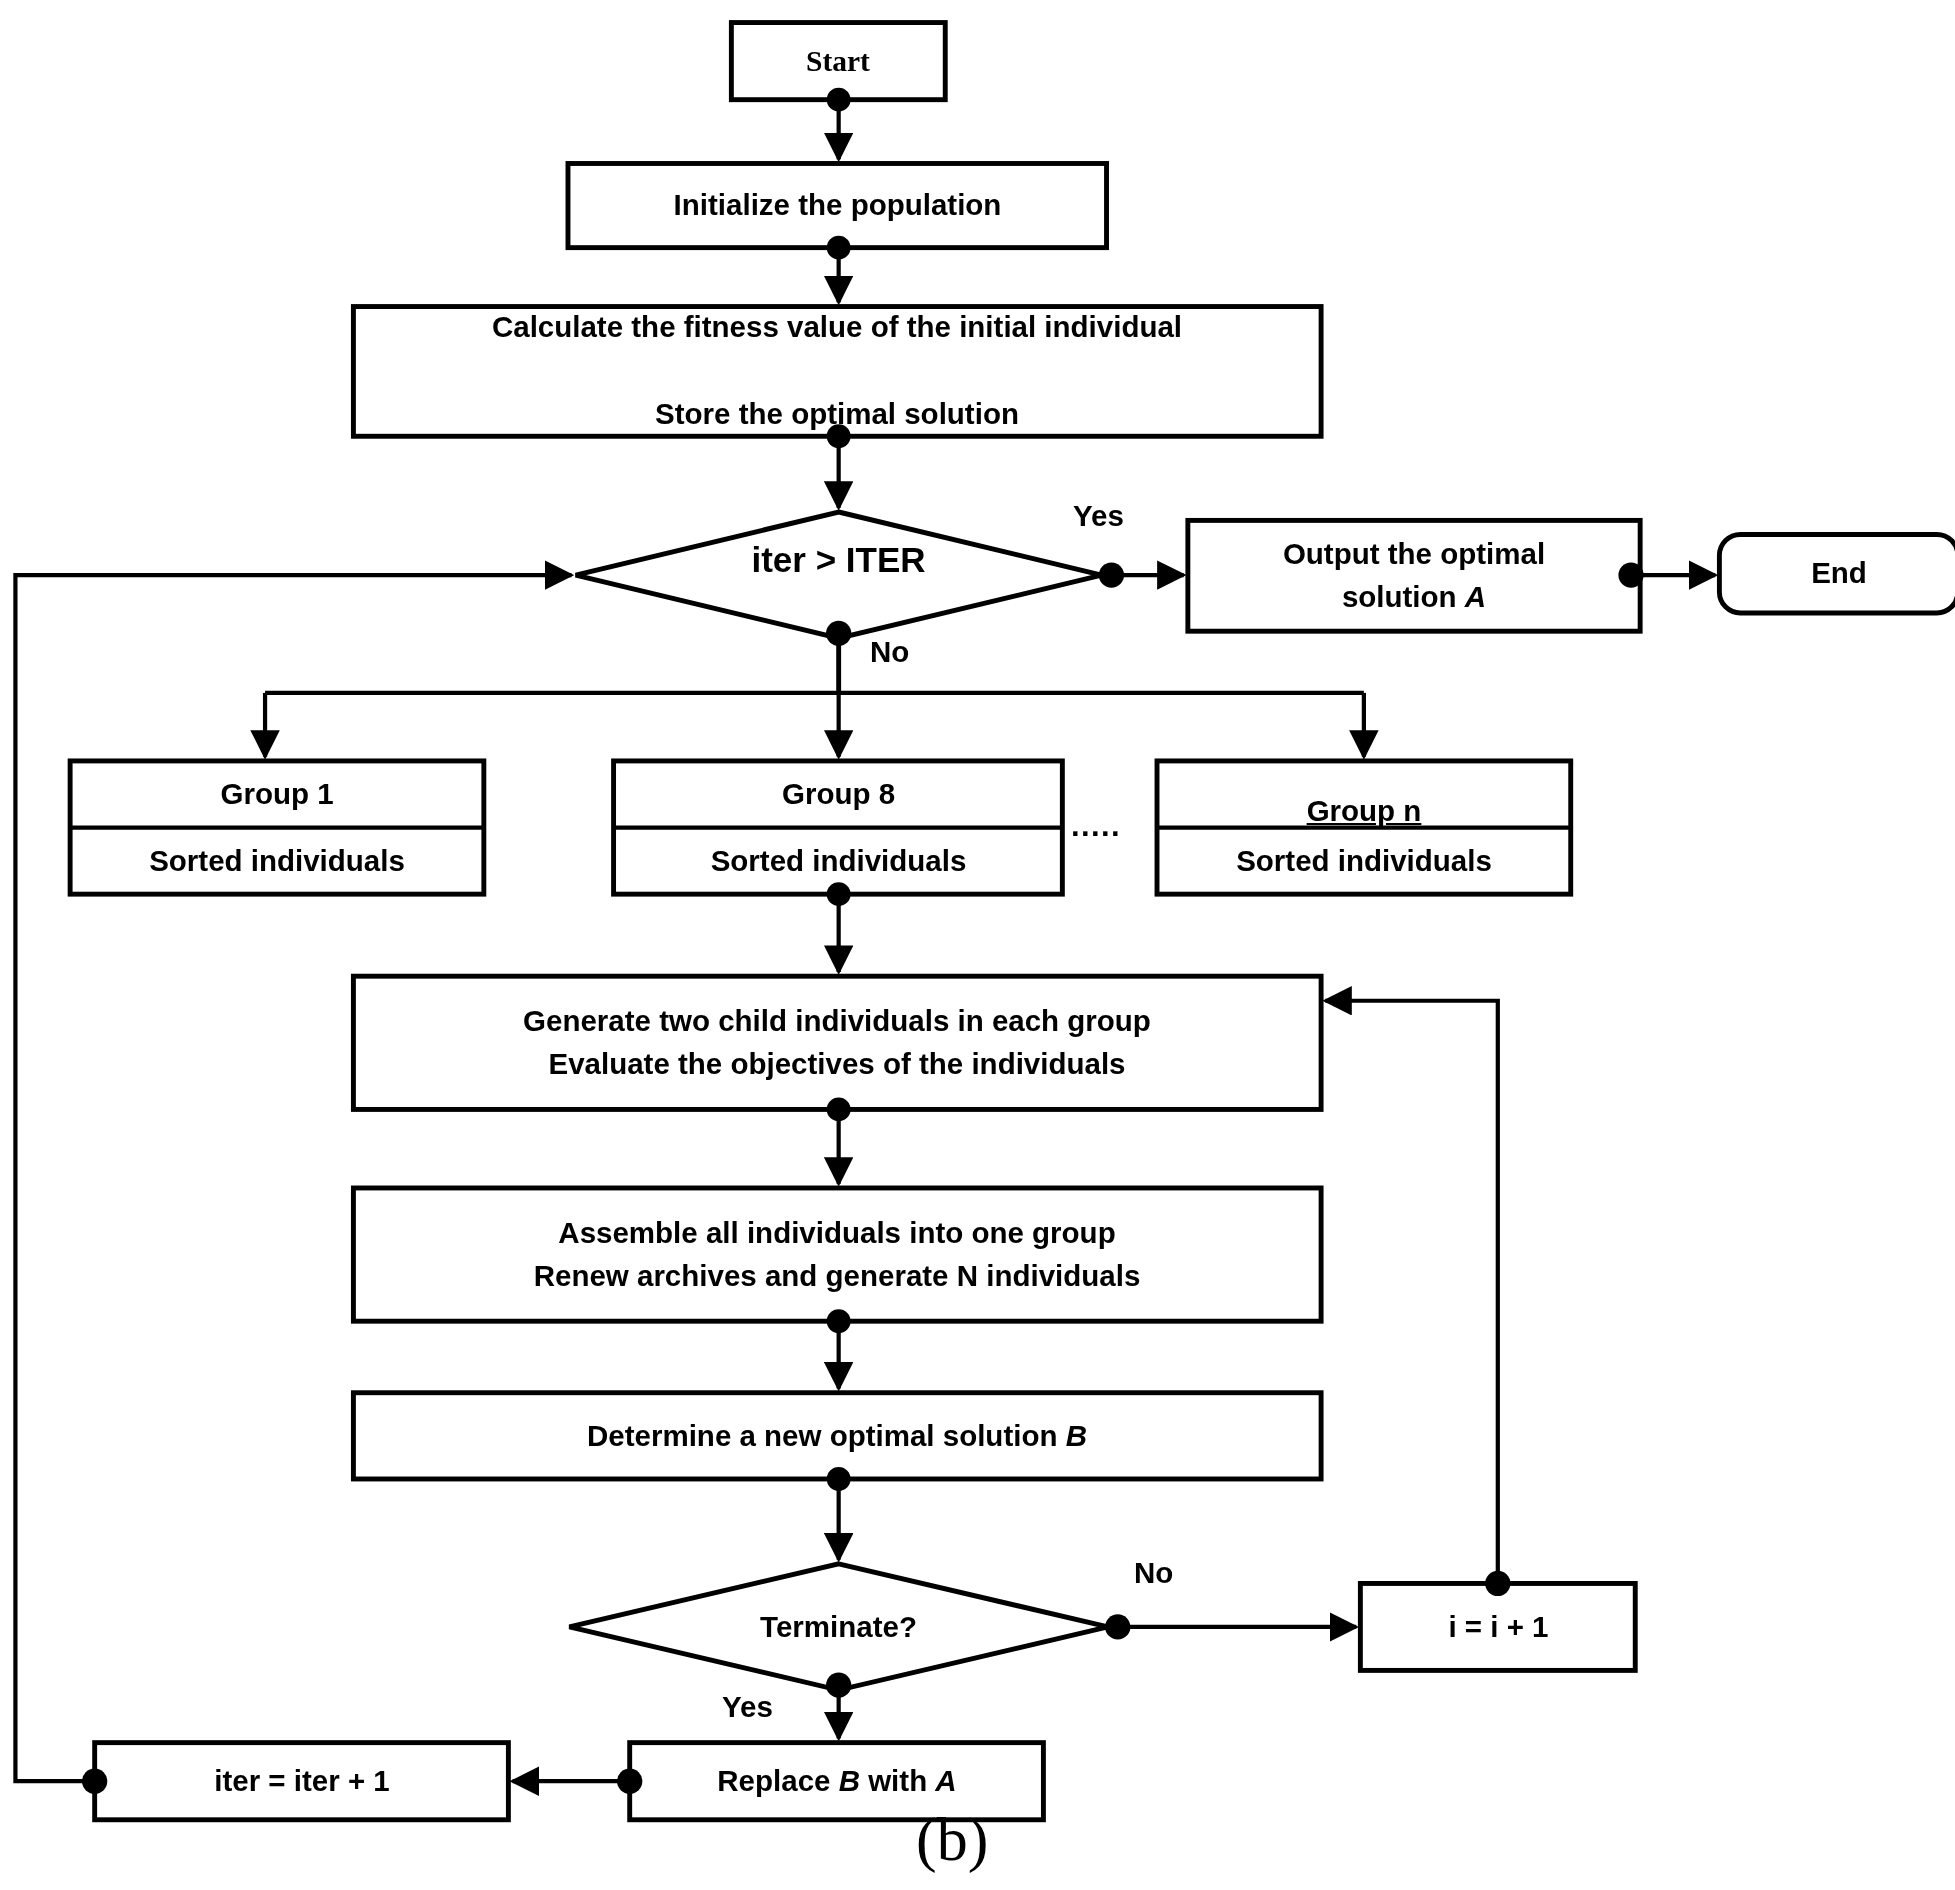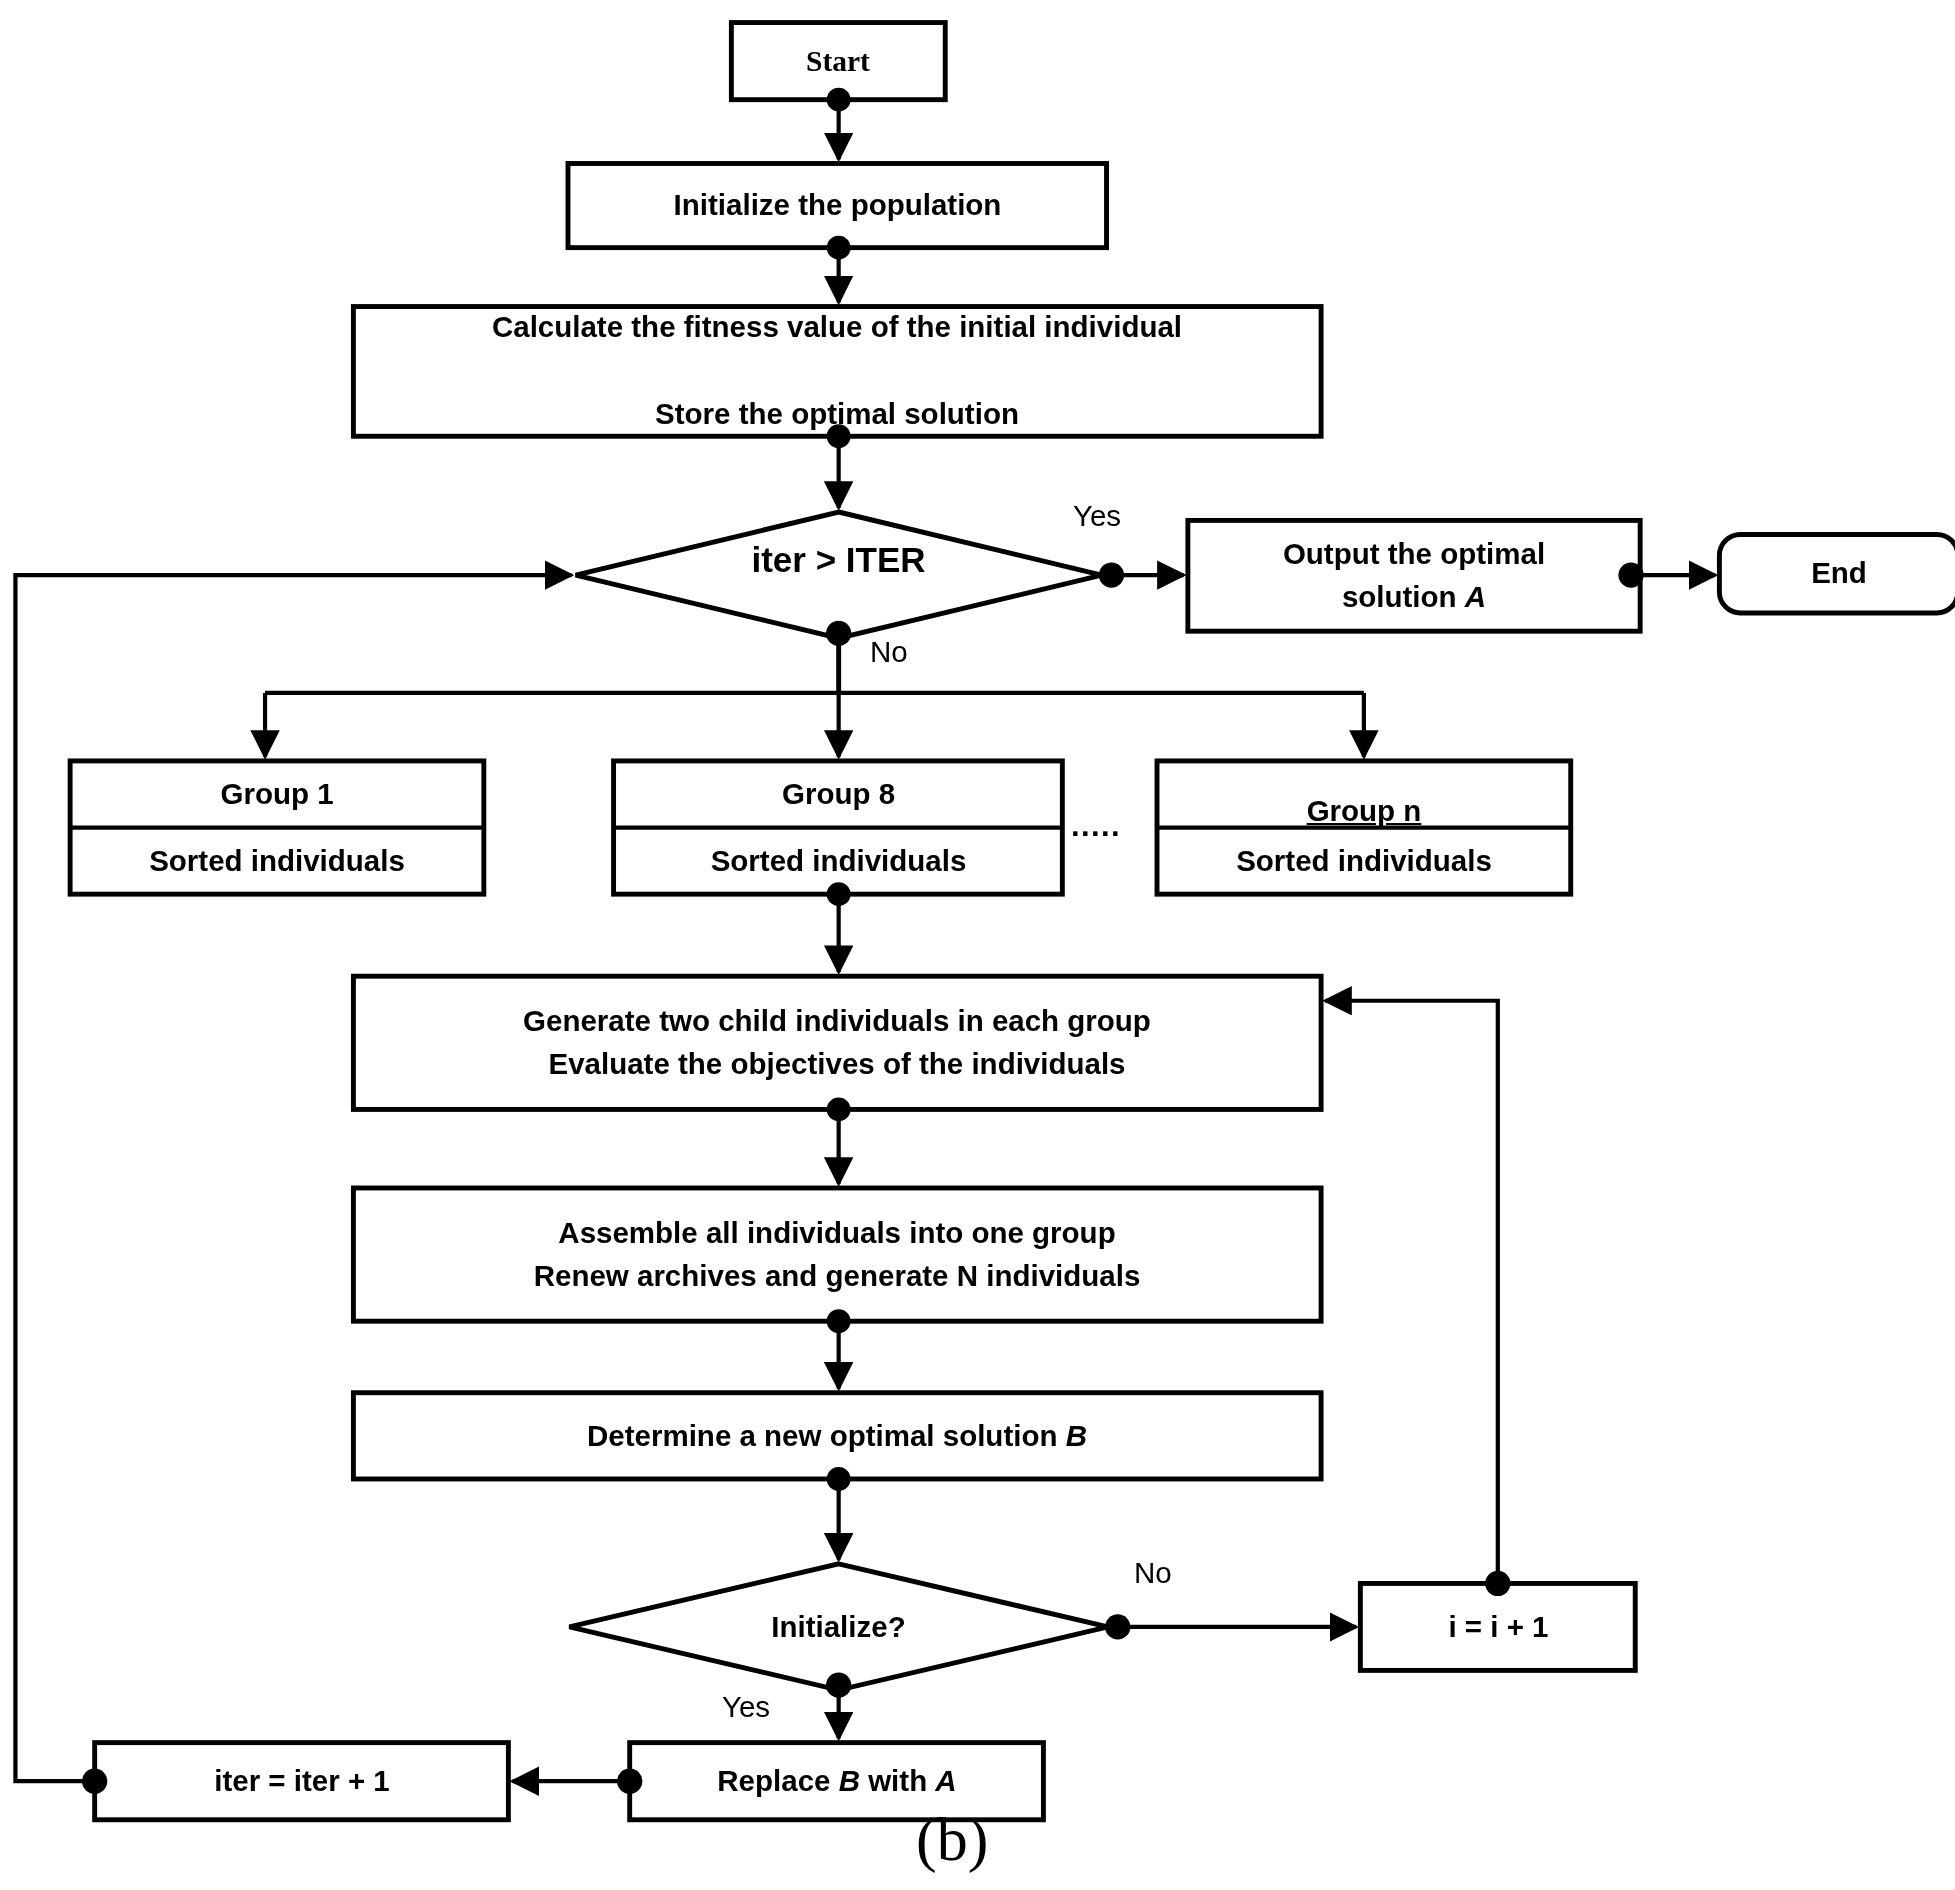--- a/index.html
+++ b/index.html
@@ -18,21 +18,21 @@
     color:#000;
     line-height:1.45;
     pointer-events:none;
     white-space:nowrap;
   }
   .nodeText .ln{display:block;}
   .it{font-style:italic;}
   .lbl{
     position:absolute;
     font-family:"Liberation Sans",sans-serif;
-    font-weight:normal;
+    font-weight:bold;
     color:#000;
     white-space:nowrap;
   }
   .caption{
     position:absolute;
     font-family:"Liberation Serif",serif;
     font-weight:normal;
     color:#000;
     white-space:nowrap;
   }
@@ -178,21 +178,21 @@
 
   <div class="nodeText" style="left:353px;top:1188px;width:968px;height:133px;font-size:29.5px;">
     <span class="ln">Assemble  all individuals into one group</span>
     <span class="ln">Renew  archives and generate N individuals</span>
   </div>
 
   <div class="nodeText" style="left:353px;top:1393px;width:968px;height:86px;font-size:29.5px;">
     <span class="ln"><span>Determine a new optimal solution </span><span class="it">B</span></span>
   </div>
 
-  <div class="nodeText" style="left:663px;top:1603px;width:351px;height:49px;font-size:29.5px;">Initialize?</div>
+  <div class="nodeText" style="left:663px;top:1603px;width:351px;height:49px;font-size:29.5px;">Terminate?</div>
 
   <div class="nodeText" style="left:1361px;top:1584px;width:275px;height:87px;font-size:29.5px;">i = i + 1</div>
 
   <div class="nodeText" style="left:630px;top:1743px;width:414px;height:77px;font-size:29.5px;">
     <span class="ln"><span>Replace </span><span class="it">B</span><span> with </span><span class="it">A</span></span>
   </div>
 
   <div class="nodeText" style="left:95px;top:1743px;width:414px;height:77px;font-size:29.5px;">iter = iter + 1</div>
 
   <div class="lbl" style="left:1073px;top:499px;font-size:29.5px;">Yes</div>

